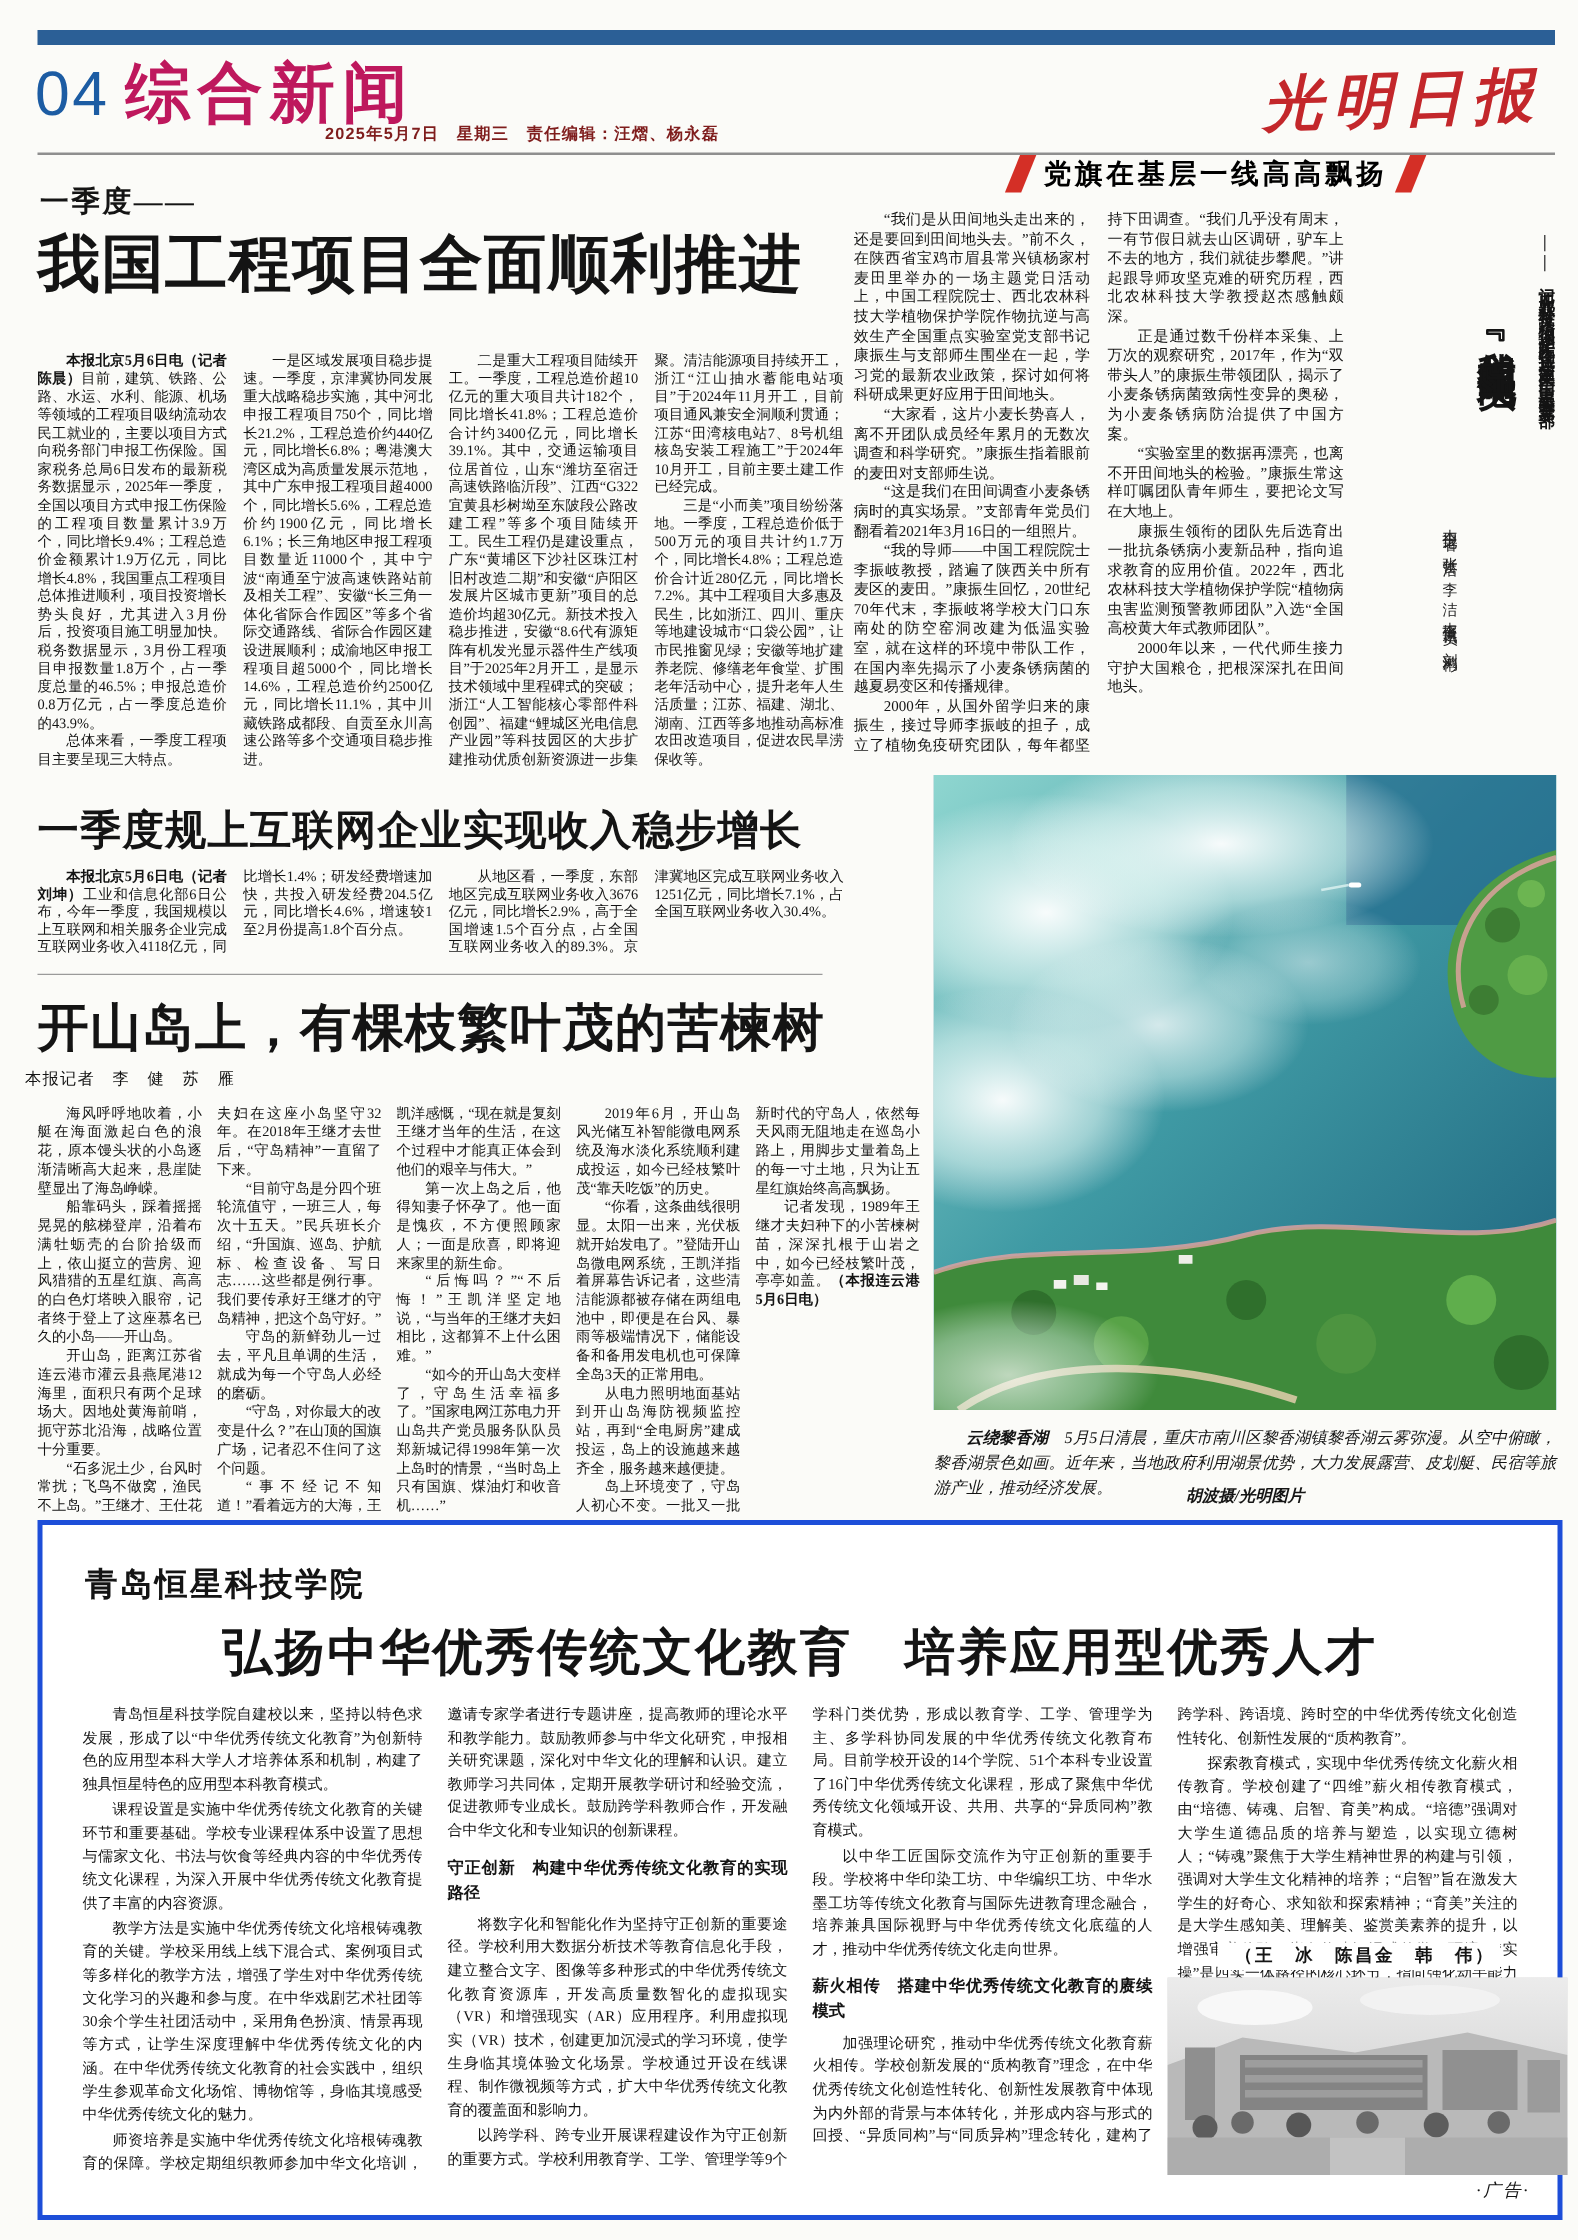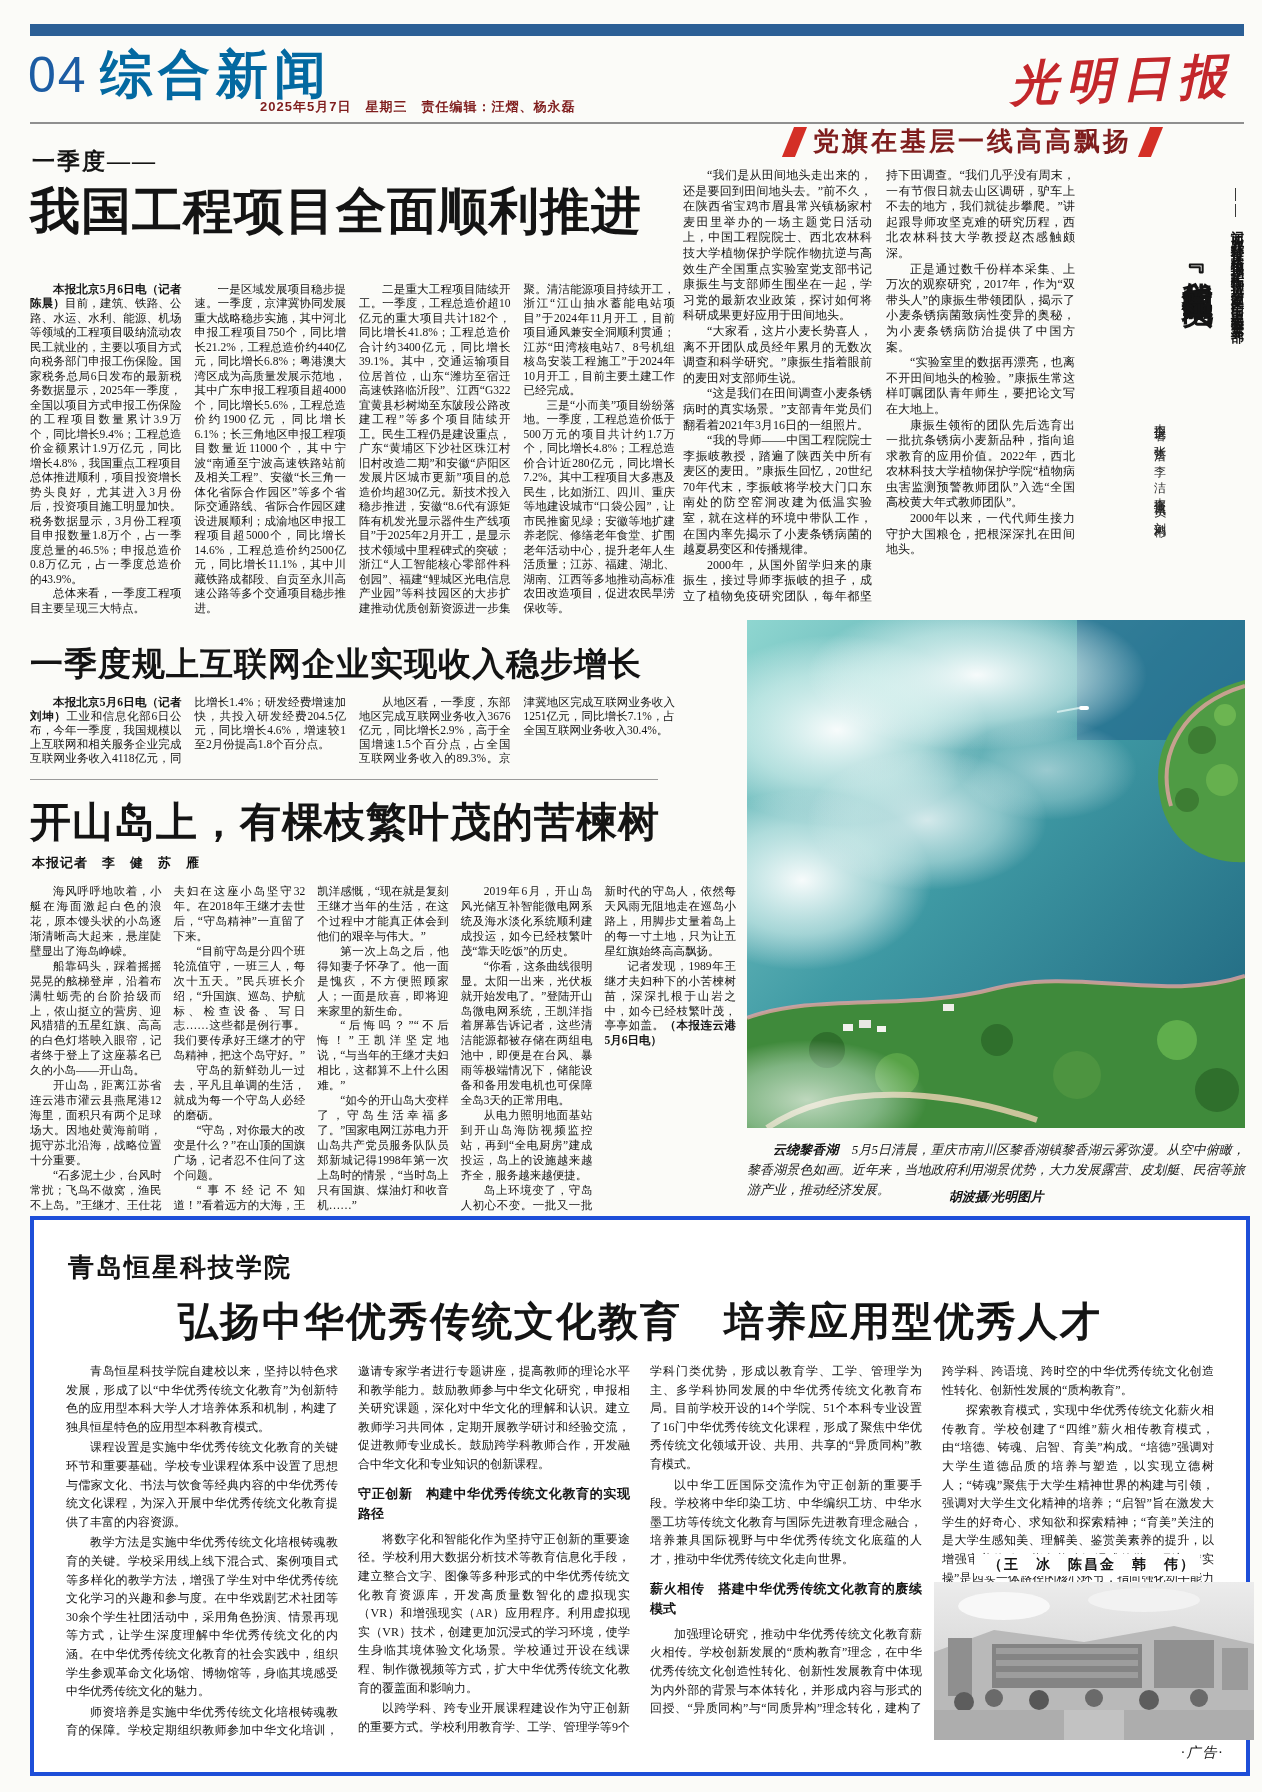--- a/index.html
+++ b/index.html
@@ -11,49 +11,49 @@
     color:#141414;
     overflow:hidden;
   }
   .abs{position:absolute;}
   p{margin:0;text-indent:2em;}
   b{font-weight:bold;}
 
   
   .top-bar{left:30px;top:24px;width:1214px;height:12px;background:#2b5f96;}
   .page-num{left:28px;top:46px;font-family:"Liberation Sans",sans-serif;font-size:50px;color:#1c5ca3;letter-spacing:2px;}
-  .section-title{left:100px;top:40px;font-family:"Liberation Sans",sans-serif;font-size:52px;font-weight:bold;color:#0369a1;letter-spacing:6px;}
+  .section-title{left:100px;top:40px;font-family:"Liberation Sans",sans-serif;font-size:52px;font-weight:bold;color:#be185d;letter-spacing:6px;}
   .dateline{left:260px;top:98px;font-family:"Liberation Sans",sans-serif;font-size:13px;font-weight:bold;letter-spacing:1px;color:#7f1d1d;}
   .masthead{right:28px;top:48px;font-size:48px;font-weight:bold;font-style:italic;color:#c3272b;letter-spacing:8px;transform:rotate(-2deg);}
   .header-rule{left:30px;top:122px;width:1214px;height:2px;background:#8f8f8f;}
 
   
   .a1-kicker{left:32px;top:146px;font-size:23px;font-weight:bold;letter-spacing:2px;}
   .a1-headline{left:30px;top:178px;width:645px;font-size:50px;font-weight:900;letter-spacing:1px;white-space:nowrap;}
   .a1-body{left:30px;top:282px;width:645px;height:338px;
     column-count:4;column-gap:13px;column-fill:auto;
     font-size:11.5px;line-height:1.26;text-align:justify;overflow:hidden;}
 
   
   .a2-headline{left:30px;top:642px;width:645px;font-size:33px;font-weight:900;letter-spacing:1px;white-space:nowrap;}
   .a2-body{left:30px;top:695px;width:645px;height:72px;
     column-count:4;column-gap:13px;column-fill:auto;
     font-size:11.5px;line-height:1.22;text-align:justify;overflow:hidden;}
   .rule-2{left:30px;top:779px;width:628px;height:1px;background:#9a9a9a;}
 
   
   .a3-headline{left:30px;top:795px;width:700px;font-size:41px;font-weight:900;letter-spacing:1px;white-space:nowrap;}
-  .a3-byline{left:32px;top:854px;font-size:13px;letter-spacing:1px;font-weight:bold;}
+  .a3-byline{left:20px;top:854px;font-size:13px;letter-spacing:1px;}
   .a3-body{left:30px;top:884px;width:706px;height:330px;
     column-count:5;column-gap:12px;column-fill:auto;
     font-size:11.5px;line-height:1.3;text-align:justify;overflow:hidden;}
 
   
   .banner{left:700px;top:124px;width:545px;text-align:center;white-space:nowrap;}
-  .banner-text{display:inline-block;font-family:Liberation Sans, sans-serif;font-size:26px;font-weight:bold;color:#7f1d1d;letter-spacing:3px;vertical-align:middle;}
+  .banner-text{display:inline-block;font-family:Liberation Sans, sans-serif;font-size:22px;font-weight:bold;color:#000000;letter-spacing:3px;vertical-align:middle;}
   .banner-slash{display:inline-block;width:13px;height:30px;background:#d42f26;transform:skewX(-22deg);margin:0 12px;vertical-align:middle;}
   .field-body{left:683px;top:168px;width:392px;height:450px;
     column-count:2;column-gap:14px;column-fill:auto;
     font-size:12px;line-height:1.3;text-align:justify;overflow:hidden;}
   .vhead{left:1082px;top:188px;width:164px;height:432px;writing-mode:vertical-rl;overflow:hidden;}
   .vhead .sub{font-size:13px;font-weight:bold;letter-spacing:3px;height:430px;}
   .vhead .title{font-size:31px;font-weight:900;letter-spacing:2px;margin-top:66px;margin-left:8px;margin-right:10px;}
   .vhead .vbyline{font-size:12px;margin-top:226px;letter-spacing:2px;color:#222;}
 
   

